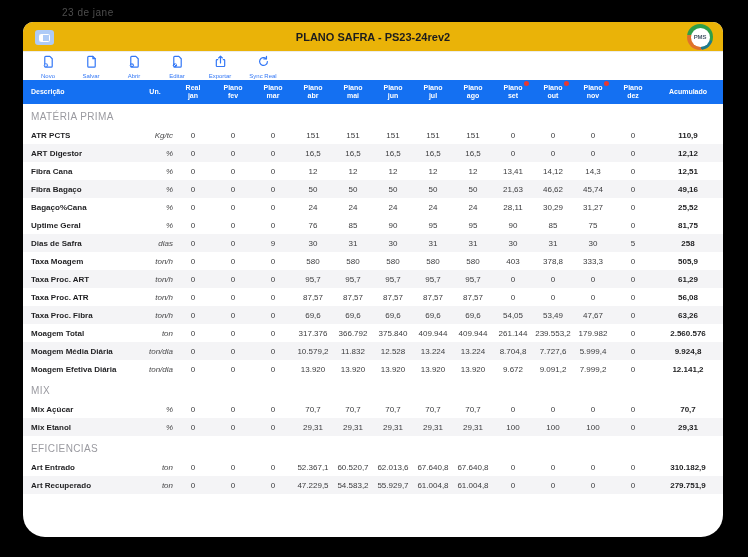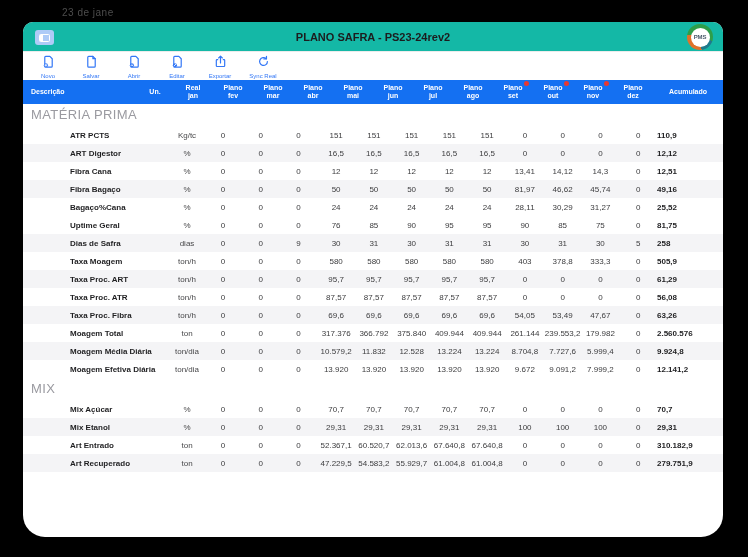--- a/index.html
+++ b/index.html
@@ -6,21 +6,21 @@
   html,body { width:748px; height:557px; background:#000; overflow:hidden;
               font-family:"Liberation Sans", sans-serif; }
   .backdrop-fragment { position:absolute; top:7px; left:62px; color:#4d4d4d;
     font-size:10px; filter:blur(0.5px); letter-spacing:.5px; }
 
   .window { position:absolute; top:22px; left:23px; width:700px; height:515px;
     background:#fff; border-radius:10px 10px 22px 22px; overflow:hidden; }
 
   
   .titlebar { height:30px; position:relative; display:flex; align-items:center;
-    justify-content:center; border-bottom:1px solid #ececec; background:#14b8a6; }
+    justify-content:center; border-bottom:1px solid #ececec; background:#eab308; }
   .title { font-size:11px; font-weight:bold; color:#1c1c1e; }
   .sidebar-toggle { position:absolute; left:12px; top:8px; width:19px; height:15px;
     background:#aecbf7; border-radius:3px; display:flex; align-items:center;
     justify-content:center; cursor:pointer; }
   .sidebar-toggle .pane { width:11px; height:8px; border:1.5px solid #fff;
     border-radius:1.5px; position:relative; }
   .sidebar-toggle .pane::before { content:""; position:absolute; left:0; top:0;
     width:3px; height:100%; background:#fff; }
   .logo { position:absolute; right:10px; top:2px; width:26px; height:26px;
     border-radius:50%; background:conic-gradient(#2e9e49 0 30%, #1f7a8c 30% 48%,
@@ -45,28 +45,28 @@
   .c-desc { width:114px; padding-left:8px; text-align:left; }
   .c-un   { width:36px; text-align:center; }
   .c-m    { width:40px; text-align:center; }
   .c-acc  { width:70px; text-align:center; }
   .hdr-month { position:relative; display:inline-block; }
   .hdr-dot { position:absolute; top:-3px; right:-6px; width:5px; height:5px;
     border-radius:50%; background:#e53935; }
 
   .tbody { background:#fff; }
   .section-label { height:22px; display:flex; align-items:flex-end;
-    padding:0 0 4px 8px; color:#9a9aa0; font-size:13px; letter-spacing:.4px; }
+    padding:0 0 4px 8px; color:#9a9aa0; font-size:10px; letter-spacing:.4px; }
   .row { display:flex; height:18px; align-items:center; font-size:8px; }
   .row.stripe { background:#f4f4f6; }
   .cell-desc { width:114px; padding-left:8px; font-weight:bold; color:#1f1f21;
-    white-space:nowrap; overflow:hidden;margin-left:39px; }
-  .cell-un { width:36px; text-align:center; color:#48484a; }
+    white-space:nowrap; overflow:hidden; }
+  .cell-un { width:36px; text-align:right; color:#48484a;font-style:italic; }
   .cell-val { width:40px; text-align:center; color:#3c3c3e; white-space:nowrap; }
-  .cell-acc { width:70px; text-align:left; font-weight:bold;
+  .cell-acc { width:70px; text-align:center; font-weight:bold;
     color:#1f1f21; white-space:nowrap; }
 </style>
 </head>
 <body>
 
 <div class="backdrop-fragment">23 de jane</div>
 
 <div class="window">
 
   <div class="titlebar">
@@ -213,21 +213,21 @@
         <div class="cell-desc">Fibra Bagaço</div>
         <div class="cell-un">%</div>
         <div class="cell-val">0</div>
         <div class="cell-val">0</div>
         <div class="cell-val">0</div>
         <div class="cell-val">50</div>
         <div class="cell-val">50</div>
         <div class="cell-val">50</div>
         <div class="cell-val">50</div>
         <div class="cell-val">50</div>
-        <div class="cell-val">81,97</div>
+        <div class="cell-val">21,63</div>
         <div class="cell-val">46,62</div>
         <div class="cell-val">45,74</div>
         <div class="cell-val">0</div>
         <div class="cell-acc">49,16</div>
       </div>
       <div class="row">
         <div class="cell-desc">Bagaço%Cana</div>
         <div class="cell-un">%</div>
         <div class="cell-val">0</div>
         <div class="cell-val">0</div>
@@ -424,20 +424,21 @@
         <div class="cell-val">29,31</div>
         <div class="cell-val">29,31</div>
         <div class="cell-val">29,31</div>
         <div class="cell-val">29,31</div>
         <div class="cell-val">100</div>
         <div class="cell-val">100</div>
         <div class="cell-val">100</div>
         <div class="cell-val">0</div>
         <div class="cell-acc">29,31</div>
       </div>
+      <div class="section-label">EFICIENCIAS</div>
       <div class="row">
         <div class="cell-desc">Art Entrado</div>
         <div class="cell-un">ton</div>
         <div class="cell-val">0</div>
         <div class="cell-val">0</div>
         <div class="cell-val">0</div>
         <div class="cell-val">52.367,1</div>
         <div class="cell-val">60.520,7</div>
         <div class="cell-val">62.013,6</div>
         <div class="cell-val">67.640,8</div>

